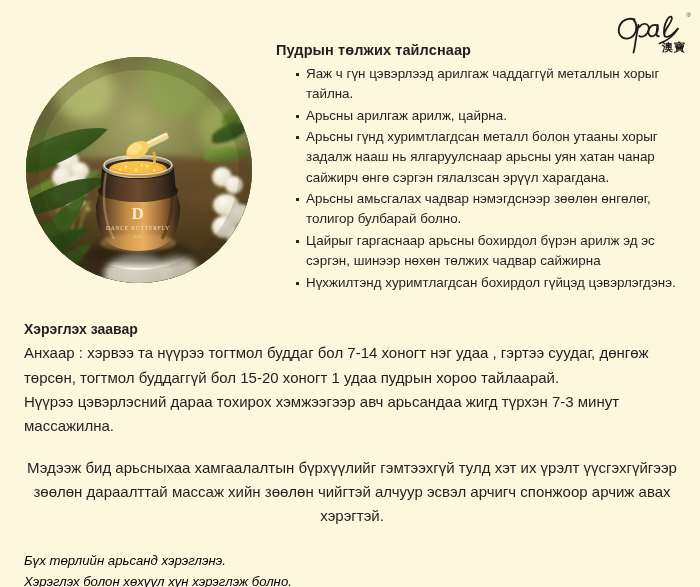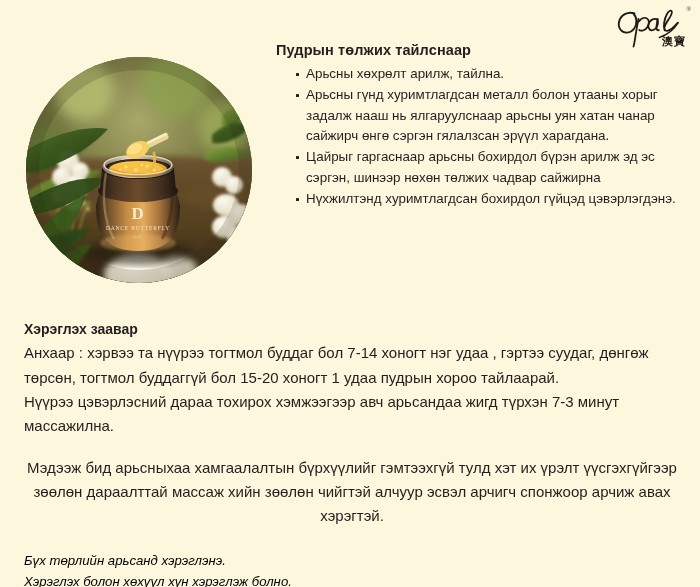--- a/index.html
+++ b/index.html
@@ -16,21 +16,21 @@
     position: relative;
     width: 700px;
     height: 587px;
     background: #fdf7dd;
     overflow: hidden;
   }
 
   
   .brand-logo {
     position: absolute;
-    top: 0;
+    top: 6px;
     right: 8px;
     width: 78px;
     height: 50px;
   }
   .brand-logo svg { display: block; }
   .brand-cjk {
     position: absolute;
     right: 6px;
     bottom: 3px;
     font-family: "DejaVu Sans", sans-serif;
@@ -333,22 +333,24 @@
         <path d="M12 226 C24 204 46 190 66 186 C56 206 38 222 24 226 Z" fill="#355318"></path>
       </g>
 
       <circle cx="113" cy="113" r="113" fill="none" stroke="#2a2414" stroke-width="26" opacity="0.17"></circle>
     </svg>
   </div>
 
   <div class="feature-block">
     <h2 class="section-title">Пудрын төлжих тайлснаар</h2>
     <ul class="feature-list">
-      <li>Арьсны хөхрөлт арилж, тайлна.</li>
+      <li>Яаж ч гүн цэвэрлээд арилгаж чаддаггүй металлын хорыг тайлна.</li>
+      <li>Арьсны арилгаж арилж, цайрна.</li>
       <li>Арьсны гүнд хуримтлагдсан металл болон утааны хорыг задалж нааш нь ялгаруулснаар арьсны уян хатан чанар сайжирч өнгө сэргэн гялалзсан эрүүл харагдана.</li>
+      <li>Арьсны амьсгалах чадвар нэмэгдснээр зөөлөн өнгөлөг, толигор булбарай болно.</li>
       <li>Цайрыг гаргаснаар арьсны бохирдол бүрэн арилж эд эс сэргэн, шинээр нөхөн төлжих чадвар сайжирна</li>
       <li>Нүхжилтэнд хуримтлагдсан бохирдол гүйцэд цэвэрлэгдэнэ.</li>
     </ul>
   </div>
 
   <div class="usage-block">
     <h2 class="usage-title">Хэрэглэх заавар</h2>
     <p class="usage-para">Анхаар : хэрвээ та нүүрээ тогтмол буддаг бол 7-14 хоногт нэг удаа , гэртээ суудаг, дөнгөж төрсөн, тогтмол буддаггүй бол 15-20 хоногт 1 удаа пудрын хороо тайлаарай.</p>
     <p class="usage-para">Нүүрээ цэвэрлэсний дараа тохирох хэмжээгээр авч арьсандаа жигд түрхэн 7-3 минут массажилна.</p>
     <p class="usage-para spaced">Мэдээж бид арьсныхаа хамгаалалтын бүрхүүлийг гэмтээхгүй тулд хэт их үрэлт үүсгэхгүйгээр зөөлөн дараалттай массаж хийн зөөлөн чийгтэй алчуур эсвэл арчигч спонжоор арчиж авах хэрэгтэй.</p>

